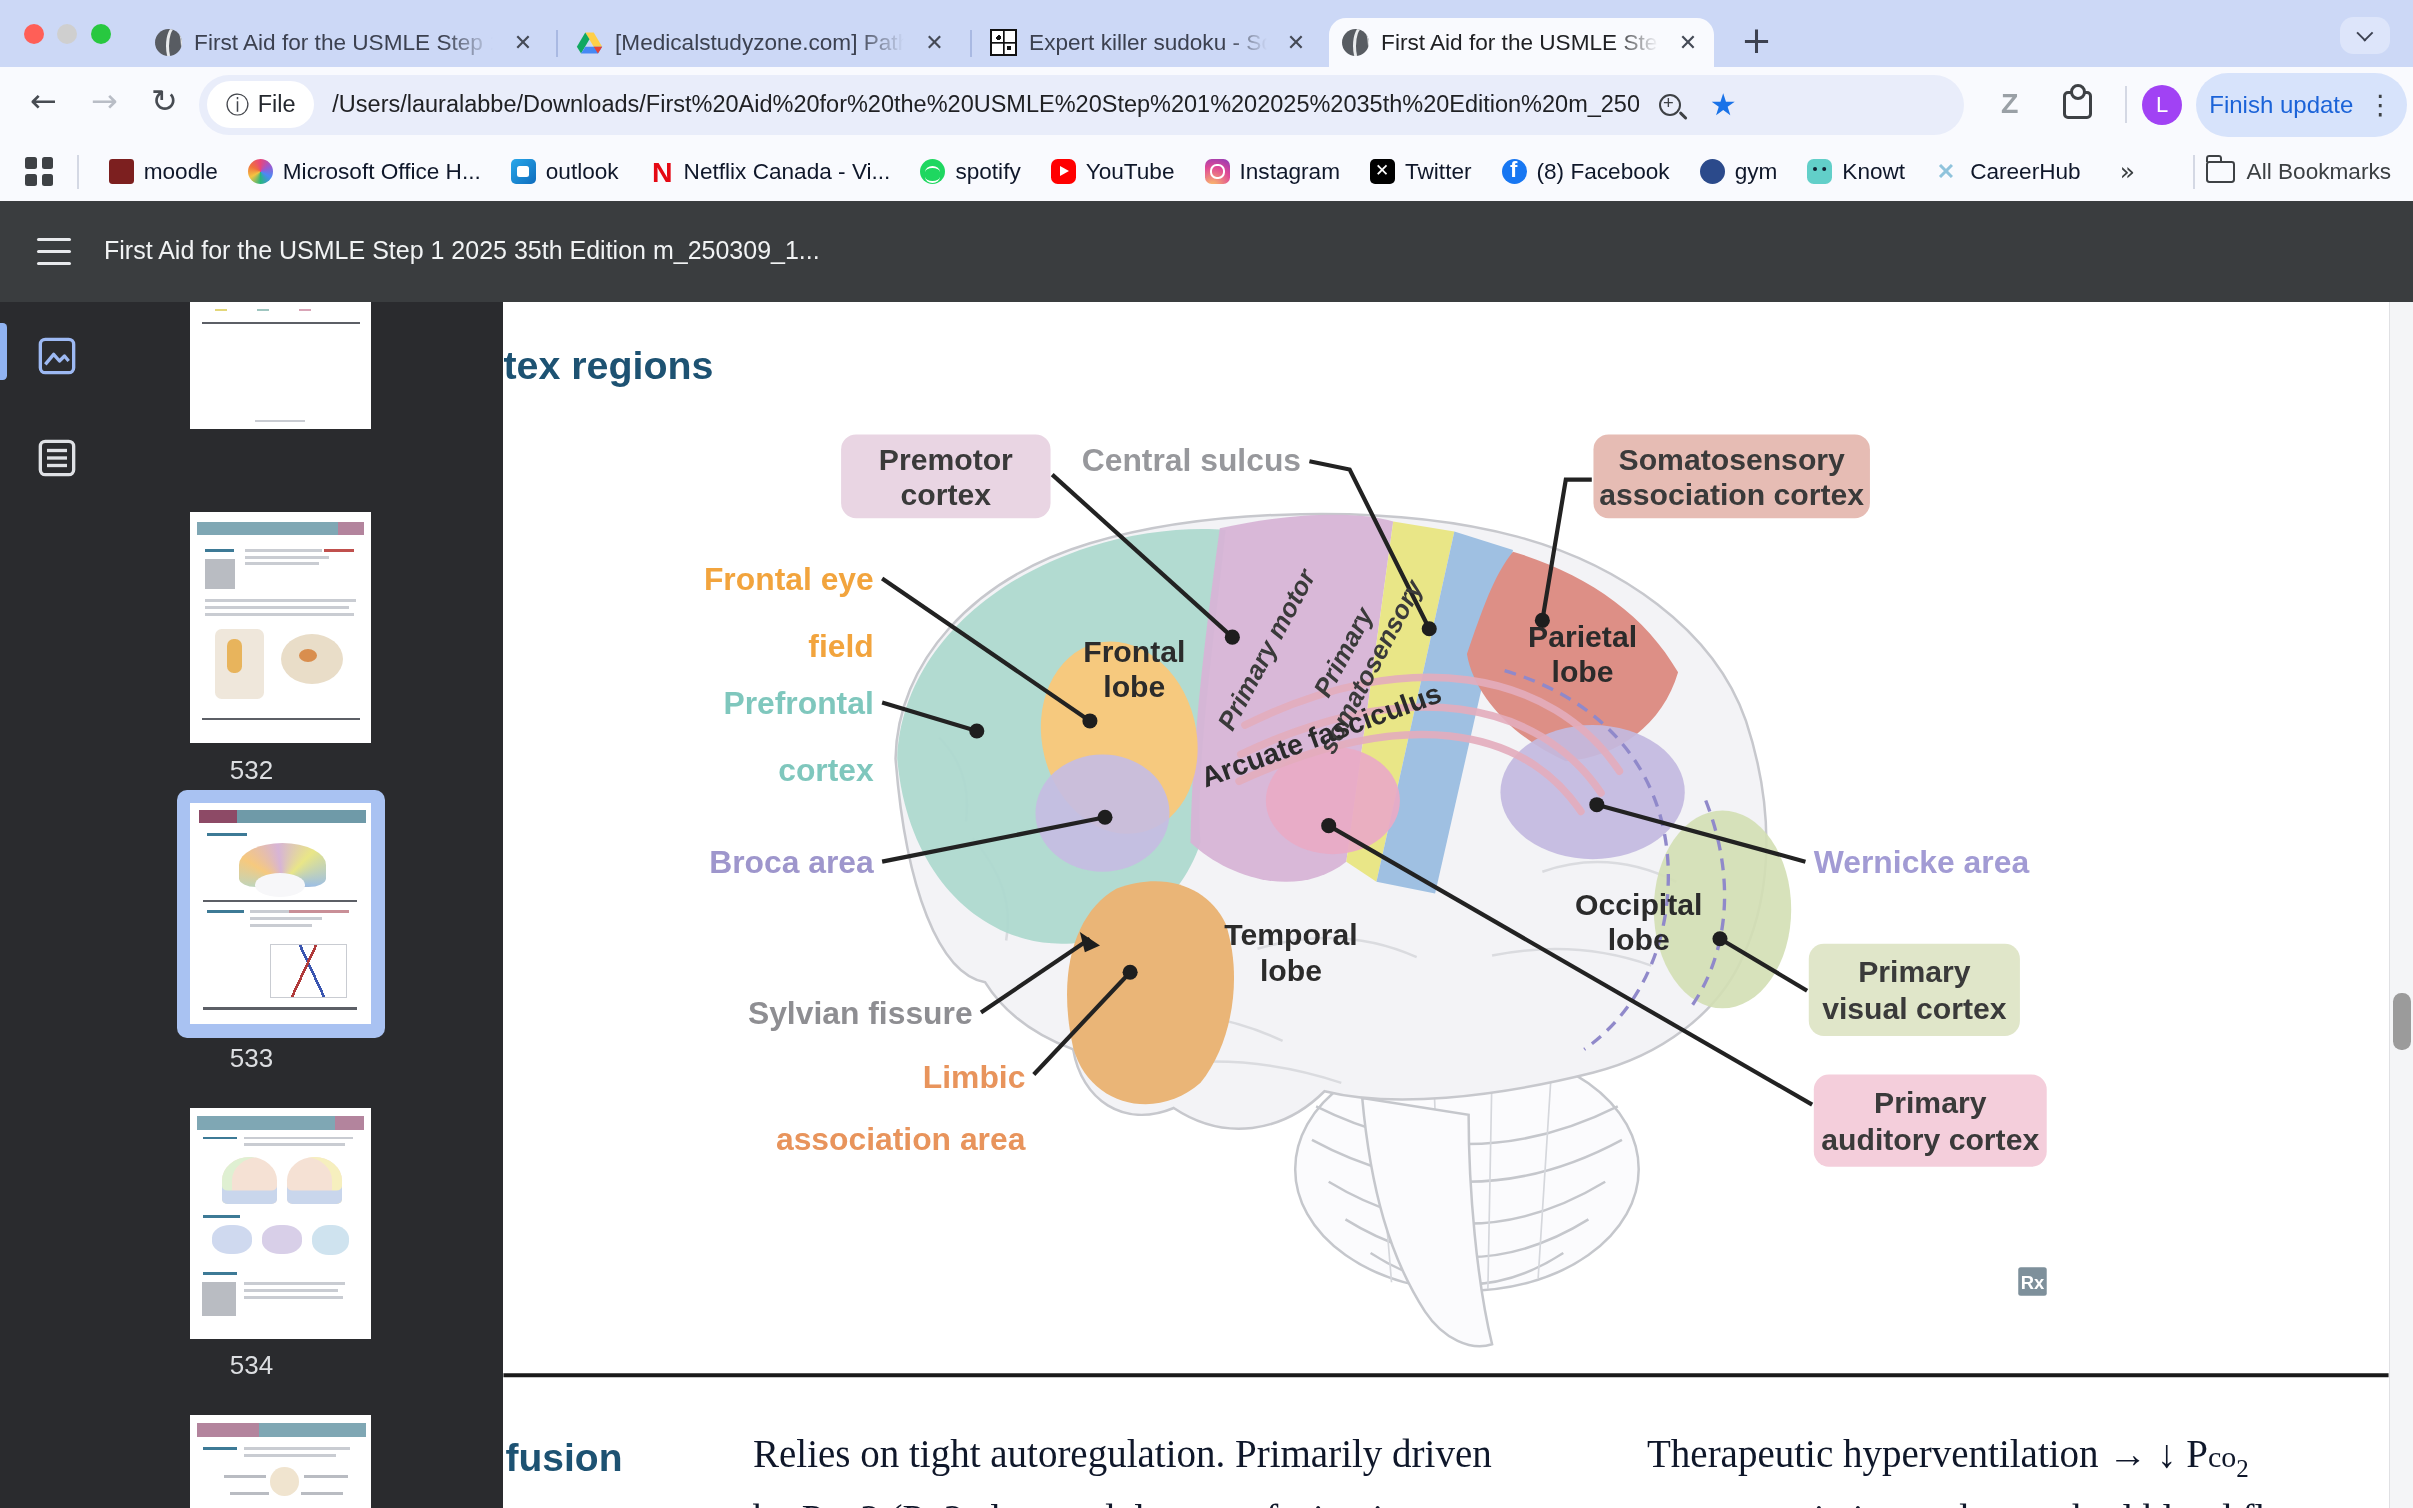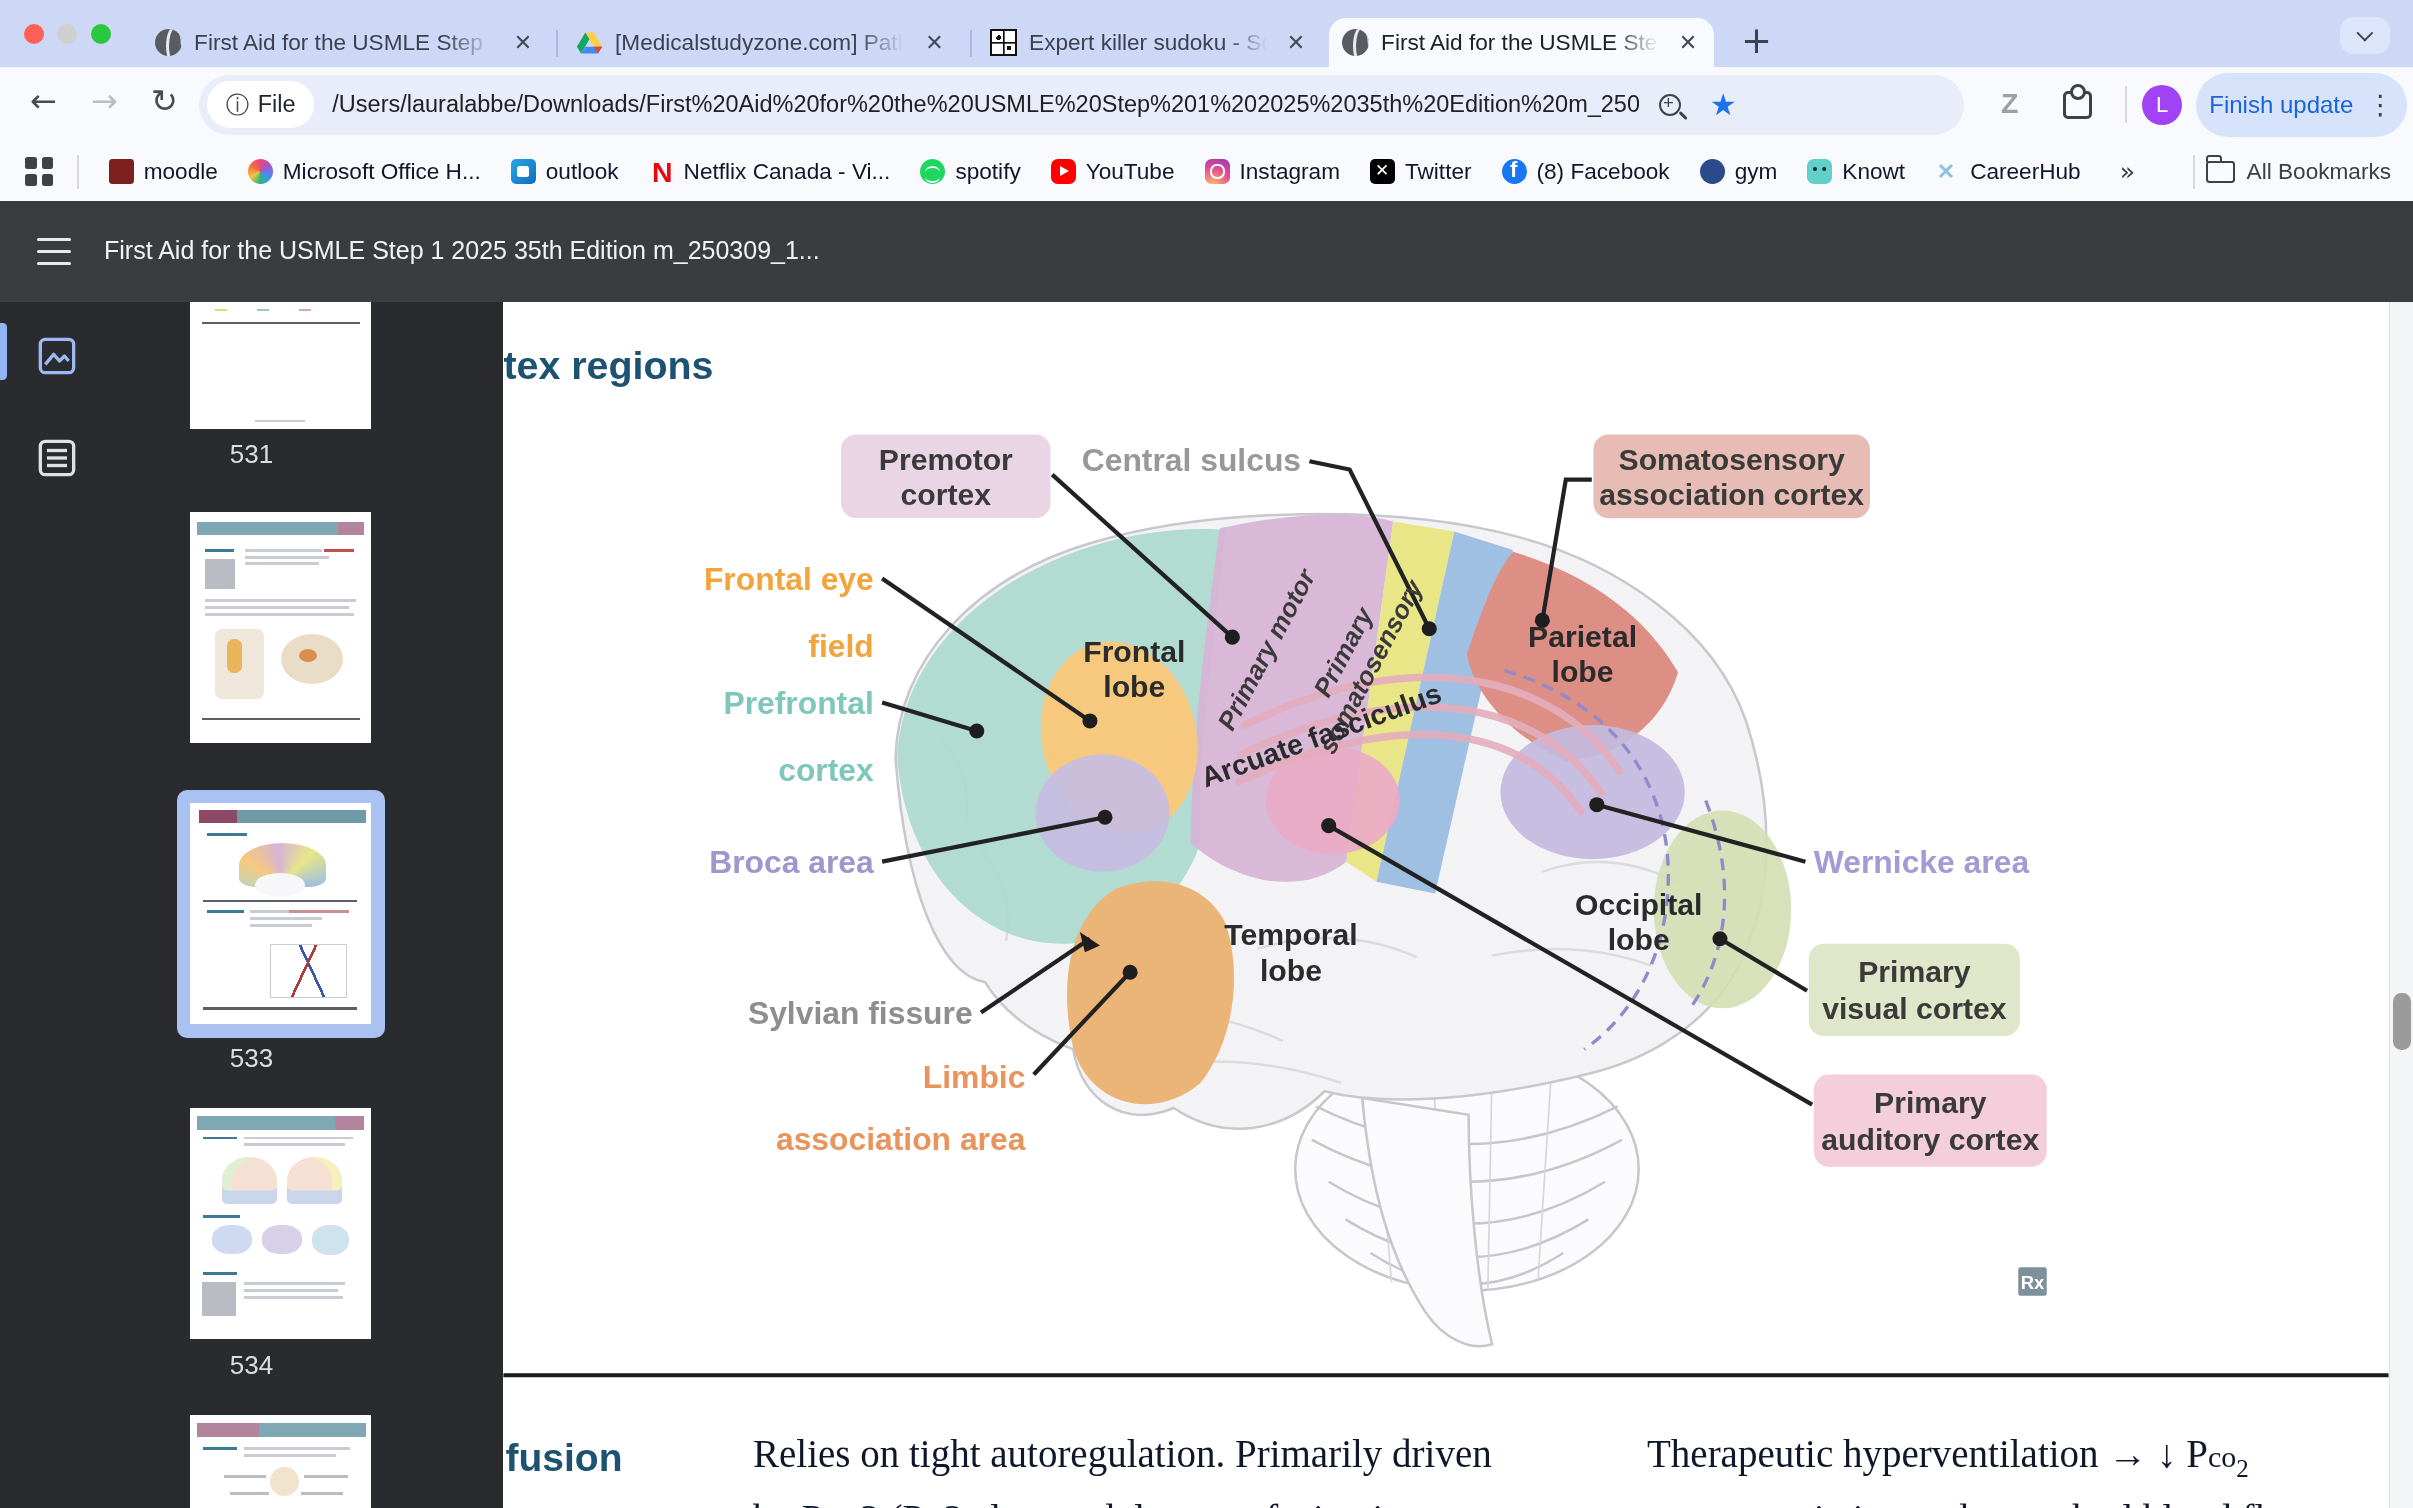--- a/index.html
+++ b/index.html
@@ -339,39 +339,39 @@
       <line x1="12" y1="33" x2="36" y2="33" stroke="#dfe1e5" stroke-width="4"></line>
     </svg>
 
     <div class="abs thumb" style="top:0;height:127px">
       <span class="mline" style="left:25px;top:6.7px;width:11.7px;background:#e3d77a"></span>
       <span class="mline" style="left:67px;top:6.7px;width:11.7px;background:#9fc6c0"></span>
       <span class="mline" style="left:109px;top:6.7px;width:11.7px;background:#d9a5b7"></span>
       <span class="mline dark" style="left:11.7px;top:20px;width:158px;height:1.7px"></span>
       <span class="mtext" style="left:65px;bottom:6.7px;width:50px"></span>
     </div>
-    <div class="abs pglabel" style="top:137px">531</div>
 
     <div class="abs thumb" style="top:210px;height:231px">
       <span class="miniheader" style="top:10px;background:linear-gradient(90deg,#fff 0 4%,#7fa7b4 4% 82%,#b3849d 82% 96%,#fff 96%)"></span>
       <span class="mtext" style="left:15px;top:37px;width:28.5px;background:#3d7a96"></span>
       <span class="abs" style="left:15px;top:47px;width:30px;height:30px;background:#b9bcc2"></span>
       <span class="mtext" style="left:55px;top:37px;width:77px"></span>
       <span class="mtext" style="left:134px;top:37px;width:30px;background:#c0504d"></span>
       <span class="mtext" style="left:55px;top:44px;width:84px"></span>
       <span class="mtext" style="left:55px;top:50px;width:74px"></span>
       <span class="mtext" style="left:15px;top:87px;width:151px"></span>
       <span class="mtext" style="left:15px;top:94px;width:144px"></span>
       <span class="mtext" style="left:15px;top:101px;width:149px"></span>
       <span class="abs" style="left:25px;top:117px;width:49px;height:70px;background:#efe7db;border-radius:6.7px"></span>
       <span class="abs" style="left:37px;top:127px;width:15px;height:34px;background:#e8b45c;border-radius:6.7px"></span>
       <span class="abs" style="left:91px;top:122px;width:62px;height:50px;background:#e9ddc8;border-radius:50%"></span>
       <span class="abs" style="left:109px;top:137px;width:18.4px;height:13.4px;background:#d98e4e;border-radius:50%"></span>
       <span class="mline dark" style="left:11.7px;top:206px;width:158px;height:1.7px"></span>
     </div>
+    <div class="abs pglabel" style="top:453px">532</div>
 
     <div class="abs thumbsel"></div>
     <div class="abs thumb" style="top:501px;height:221px">
       <span class="miniheader" style="top:6.7px;background:linear-gradient(90deg,#fff 0 5%,#8d4a66 5% 26%,#6f9aa8 26% 97%,#fff 97%)"></span>
       <span class="mtext" style="left:17px;top:30px;width:40px;background:#3d7a96"></span>
       <span class="abs" style="left:49px;top:40px;width:87px;height:44px;border-radius:50% 50% 20% 20%;background:conic-gradient(from 250deg at 50% 90%,#aed9cf,#f6c97e,#d7b4d6,#e9e687,#9fc0e2,#dd8f86,#d3dfb4,#f2f2f5)"></span>
       <span class="abs" style="left:65px;top:70px;width:50px;height:23.5px;background:#f7f7f9;border-radius:50%"></span>
       <span class="mline dark" style="left:13.4px;top:97px;width:154px;height:1.7px"></span>
       <span class="mtext" style="left:17px;top:107px;width:37px;background:#3d7a96"></span>
       <span class="mtext" style="left:60px;top:107px;width:67px"></span>

